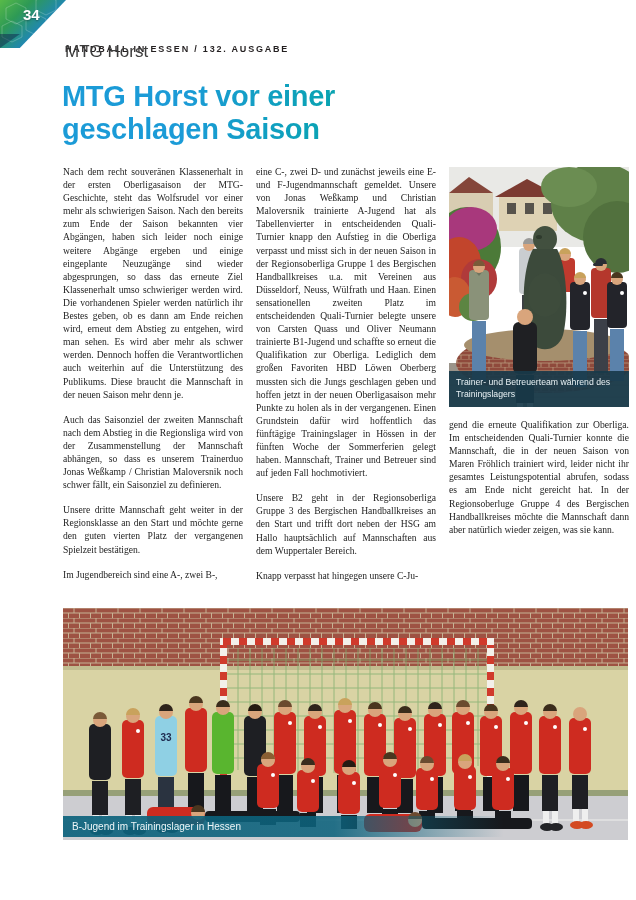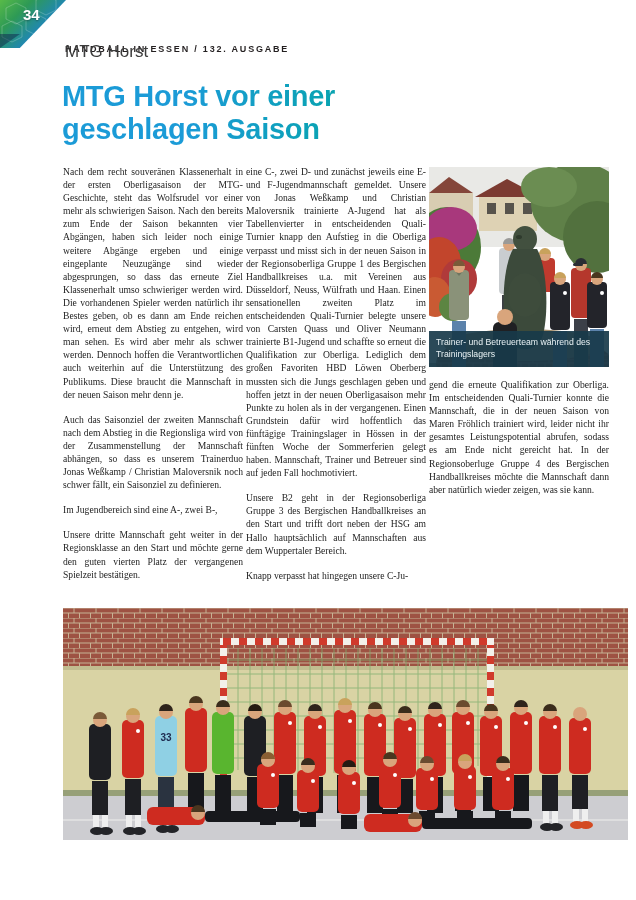--- a/index.html
+++ b/index.html
@@ -33,26 +33,26 @@
   .title{
     position:absolute;left:62px;top:80px;width:350px;margin:0;
     font-family:"Liberation Sans",sans-serif;font-weight:800;font-size:29px;line-height:33px;
     letter-spacing:-0.3px;
     background:linear-gradient(90deg,#1b9bd7 0%,#1b9bd7 35%,#00a79d 100%);
     -webkit-background-clip:text;background-clip:text;color:transparent;
     -webkit-text-fill-color:transparent;
   }
   
   .columns{
-    position:absolute;left:63px;top:165px;width:566px;display:flex;gap:3px;
+    position:absolute;left:63px;top:165px;width:566px;display:flex;gap:13px;
   }
   .col{width:180px;font-size:9.6px;line-height:13.1px;text-align:justify;hyphens:auto;}
   .col p{margin:0 0 12px 0;}
   
-  .photo-trainers{position:relative;width:180px;height:200px;margin:2px 0 11px 0;overflow:hidden;}
+  .photo-trainers{position:relative;width:180px;height:240px;margin:2px 0 11px 0;overflow:hidden;}
   .photo-trainers svg{display:block;}
   .caption-overlay{
     position:absolute;left:0;bottom:0;width:100%;box-sizing:border-box;
     background:rgba(24,58,74,0.92);color:#e9f2f5;
     font-family:"Liberation Sans",sans-serif;font-size:8.7px;line-height:1.45;
     padding:5px 7px 6px 7px;text-align:left;
   }
   
   .photo-team{position:absolute;left:63px;top:608px;width:565px;height:232px;overflow:hidden;}
   .photo-team svg{display:block;}
@@ -83,22 +83,22 @@
 
   <div class="kicker">HANDBALL IN ESSEN / 132. AUSGABE</div>
   <div class="rubric">MTG Horst</div>
 
   <h1 class="title">MTG Horst vor einer geschlagen Saison</h1>
 
   <div class="columns">
     <div class="col">
       <p>Nach dem recht souveränen Klassenerhalt in der ersten Oberligasaison der MTG-Geschichte, steht das Wolfsrudel vor einer mehr als schwierigen Saison. Nach den bereits zum Ende der Saison bekannten vier Abgängen, haben sich leider noch einige weitere Abgänge ergeben und einige eingeplante Neuzugänge sind wieder abgesprungen, so dass das erneute Ziel Klassenerhalt umso schwieriger werden wird. Die vorhandenen Spieler werden natürlich ihr Bestes geben, ob es dann am Ende reichen wird, erneut dem Abstieg zu entgehen, wird man sehen. Es wird aber mehr als schwer werden. Dennoch hoffen die Verantwortlichen auch weiterhin auf die Unterstützung des Publikums. Diese braucht die Mannschaft in der neuen Saison mehr denn je.</p>
       <p>Auch das Saisonziel der zweiten Mannschaft nach dem Abstieg in die Regionsliga wird von der Zusammenstellung der Mannschaft abhängen, so dass es unserem Trainerduo Jonas Weßkamp / Christian Maloversnik noch schwer fällt, ein Saisonziel zu definieren.</p>
+      <p>Unsere dritte Mannschaft geht weiter in der Regionsklasse an den Start und möchte gerne den guten vierten Platz der vergangenen Spielzeit bestätigen.</p>
       <p>Im Jugendbereich sind eine A-, zwei B-,</p>
-      <p>Unsere dritte Mannschaft geht weiter in der Regionsklasse an den Start und möchte gerne den guten vierten Platz der vergangenen Spielzeit bestätigen.</p>
     </div>
     <div class="col">
       <p>eine C-, zwei D- und zunächst jeweils eine E- und F-Jugendmannschaft gemeldet. Unsere von Jonas Weßkamp und Christian Maloversnik trainierte A-Jugend hat als Tabellenvierter in entscheidenden Quali-Turnier knapp den Aufstieg in die Oberliga verpasst und misst sich in der neuen Saison in der Regionsoberliga Gruppe 1 des Bergischen Handballkreises u.a. mit Vereinen aus Düsseldorf, Neuss, Wülfrath und Haan. Einen sensationellen zweiten Platz im entscheidenden Quali-Turnier belegte unsere von Carsten Quass und Oliver Neumann trainierte B1-Jugend und schaffte so erneut die Qualifikation zur Oberliga. Lediglich dem großen Favoriten HBD Löwen Oberberg mussten sich die Jungs geschlagen geben und hoffen jetzt in der neuen Oberligasaison mehr Punkte zu holen als in der vergangenen. Einen Grundstein dafür wird hoffentlich das fünftägige Trainingslager in Hössen in der fünften Woche der Sommerferien gelegt haben. Mannschaft, Trainer und Betreuer sind auf jeden Fall hochmotiviert.</p>
       <p>Unsere B2 geht in der Regionsoberliga Gruppe 3 des Bergischen Handballkreises an den Start und trifft dort neben der HSG am Hallo hauptsächlich auf Mannschaften aus dem Wuppertaler Bereich.</p>
       <p>Knapp verpasst hat hingegen unsere C-Ju-</p>
     </div>
     <div class="col">
 
       <figure class="photo-trainers" style="margin:2px 0 11px 0;">
         <svg id="trainers-svg" width="180" height="240" viewBox="0 0 180 240">
@@ -434,15 +434,16 @@
             <path d="M 128 204 A 7 7 0 0 1 142 204 Z" fill="#4a361f"></path>
           </g>
           <g>
             <rect x="359" y="210" width="110" height="11" rx="4" fill="#17181c"></rect>
             <rect x="301" y="206" width="58" height="18" rx="6" fill="#ce2b20"></rect>
             <circle cx="352" cy="212" r="7" fill="#d9a57c"></circle>
             <path d="M 345 211 A 7 7 0 0 1 359 211 Z" fill="#6b4a2f"></path>
           </g>
         </g>
     </svg>
+    <figcaption class="caption-bar">B-Jugend im Trainingslager in Hessen</figcaption>
   </figure>
 
 </div>
 
 </body></html>

